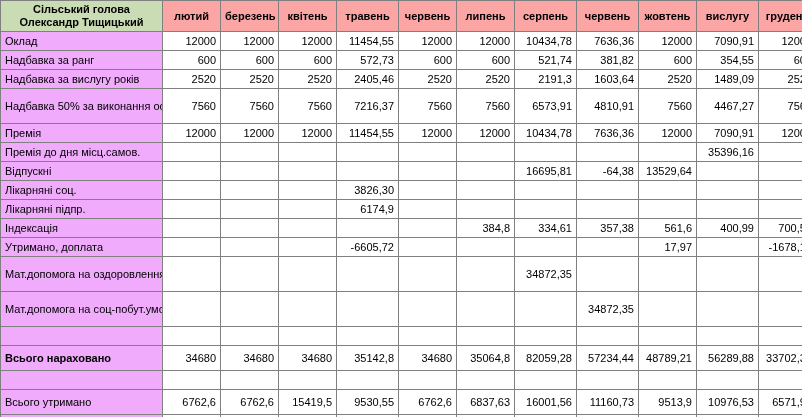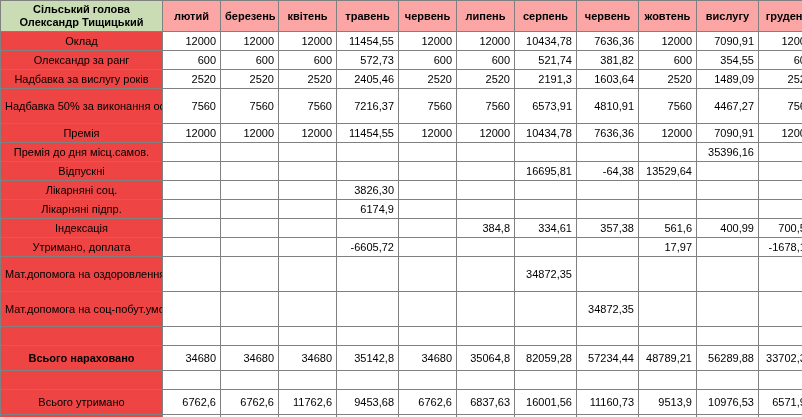--- a/index.html
+++ b/index.html
@@ -47,22 +47,22 @@
     line-height: 1.15;
     height: 30px;
   }
   thead td.hdr-mon {
     background: #fca5a5;
     font-weight: bold;
     text-align: center;
     height: 30px;
   }
   td.rowlabel {
-    background: #ef4444;
-    text-align: center;
+    background: #f0abfc;
+    text-align: left;
     white-space: normal;
     line-height: 1.15;
   }
   td.rowlabel.bold {
     font-weight: bold;
   }
   td.val {
     background: #ffffff;
     text-align: right;
   }
@@ -117,21 +117,21 @@
           <td class="val">11454,55</td>
           <td class="val">12000</td>
           <td class="val">12000</td>
           <td class="val">10434,78</td>
           <td class="val">7636,36</td>
           <td class="val">12000</td>
           <td class="val">7090,91</td>
           <td class="val">12000</td>
         </tr>
         <tr class="h18">
-          <td class="rowlabel">Олександр за ранг</td>
+          <td class="rowlabel">Надбавка за ранг</td>
           <td class="val">600</td>
           <td class="val">600</td>
           <td class="val">600</td>
           <td class="val">572,73</td>
           <td class="val">600</td>
           <td class="val">600</td>
           <td class="val">521,74</td>
           <td class="val">381,82</td>
           <td class="val">600</td>
           <td class="val">354,55</td>
@@ -330,22 +330,22 @@
           <td class="val"></td>
           <td class="val"></td>
           <td class="val"></td>
           <td class="val"></td>
           <td class="val"></td>
         </tr>
         <tr class="h24">
           <td class="rowlabel">Всього утримано</td>
           <td class="val">6762,6</td>
           <td class="val">6762,6</td>
-          <td class="val">11762,6</td>
-          <td class="val">9453,68</td>
+          <td class="val">15419,5</td>
+          <td class="val">9530,55</td>
           <td class="val">6762,6</td>
           <td class="val">6837,63</td>
           <td class="val">16001,56</td>
           <td class="val">11160,73</td>
           <td class="val">9513,9</td>
           <td class="val">10976,53</td>
           <td class="val">6571,96</td>
         </tr>
         <tr class="h18">
           <td class="rowlabel"></td>

